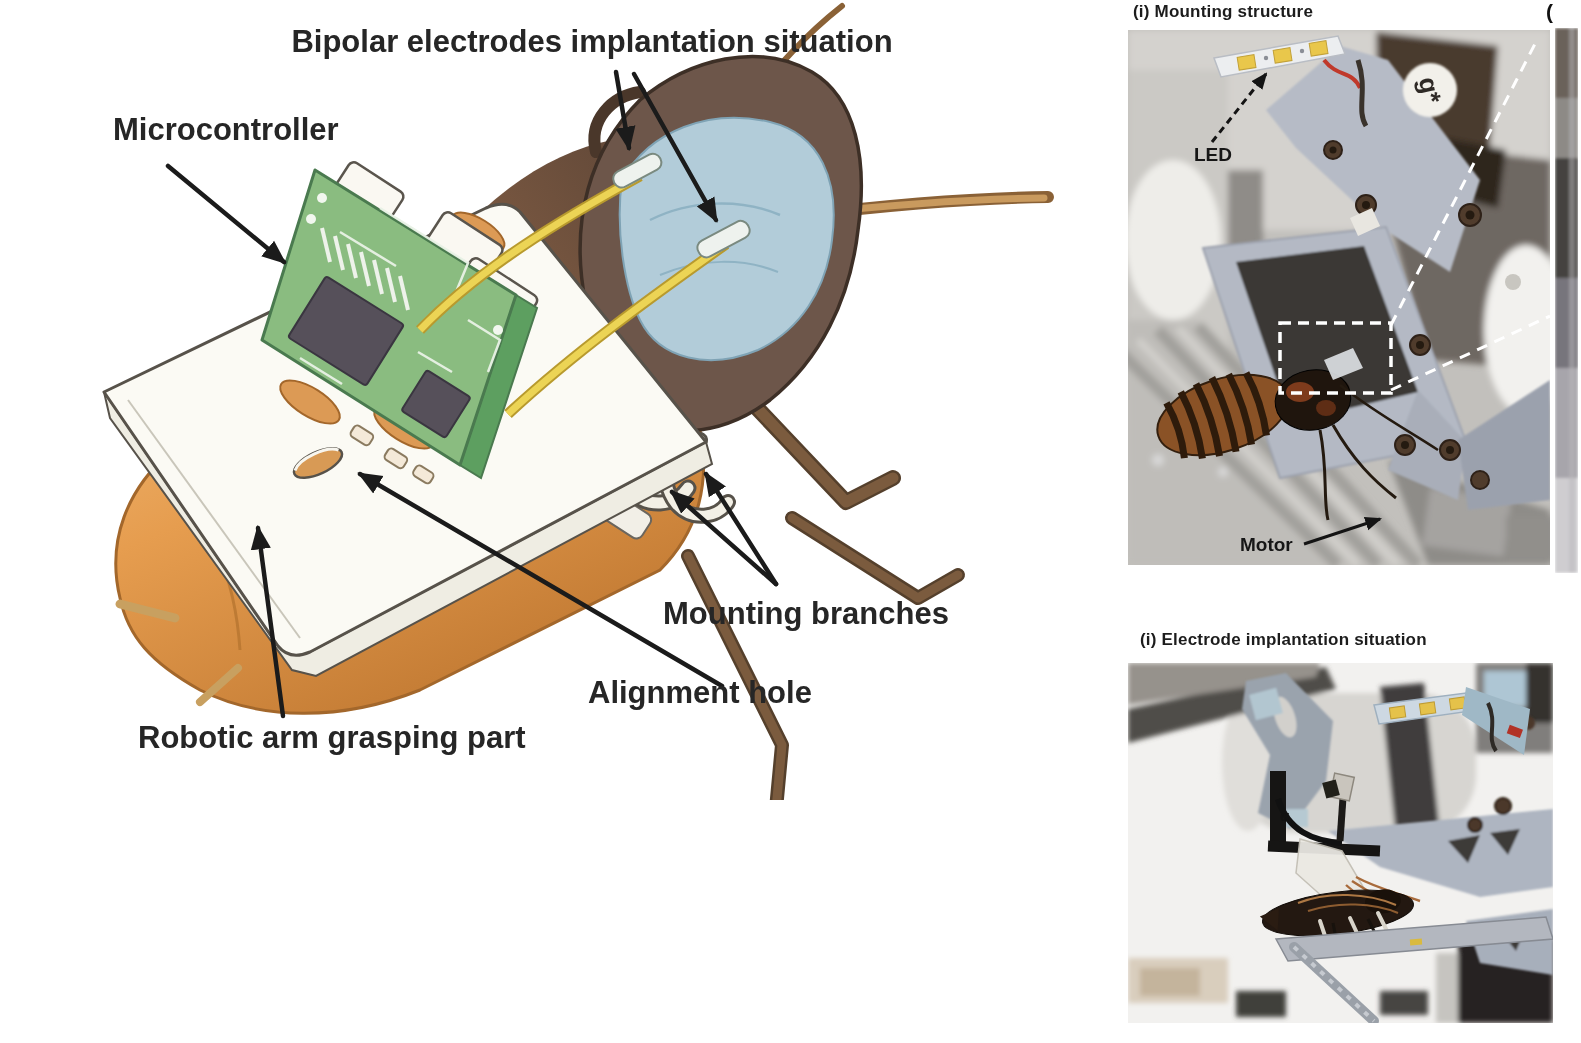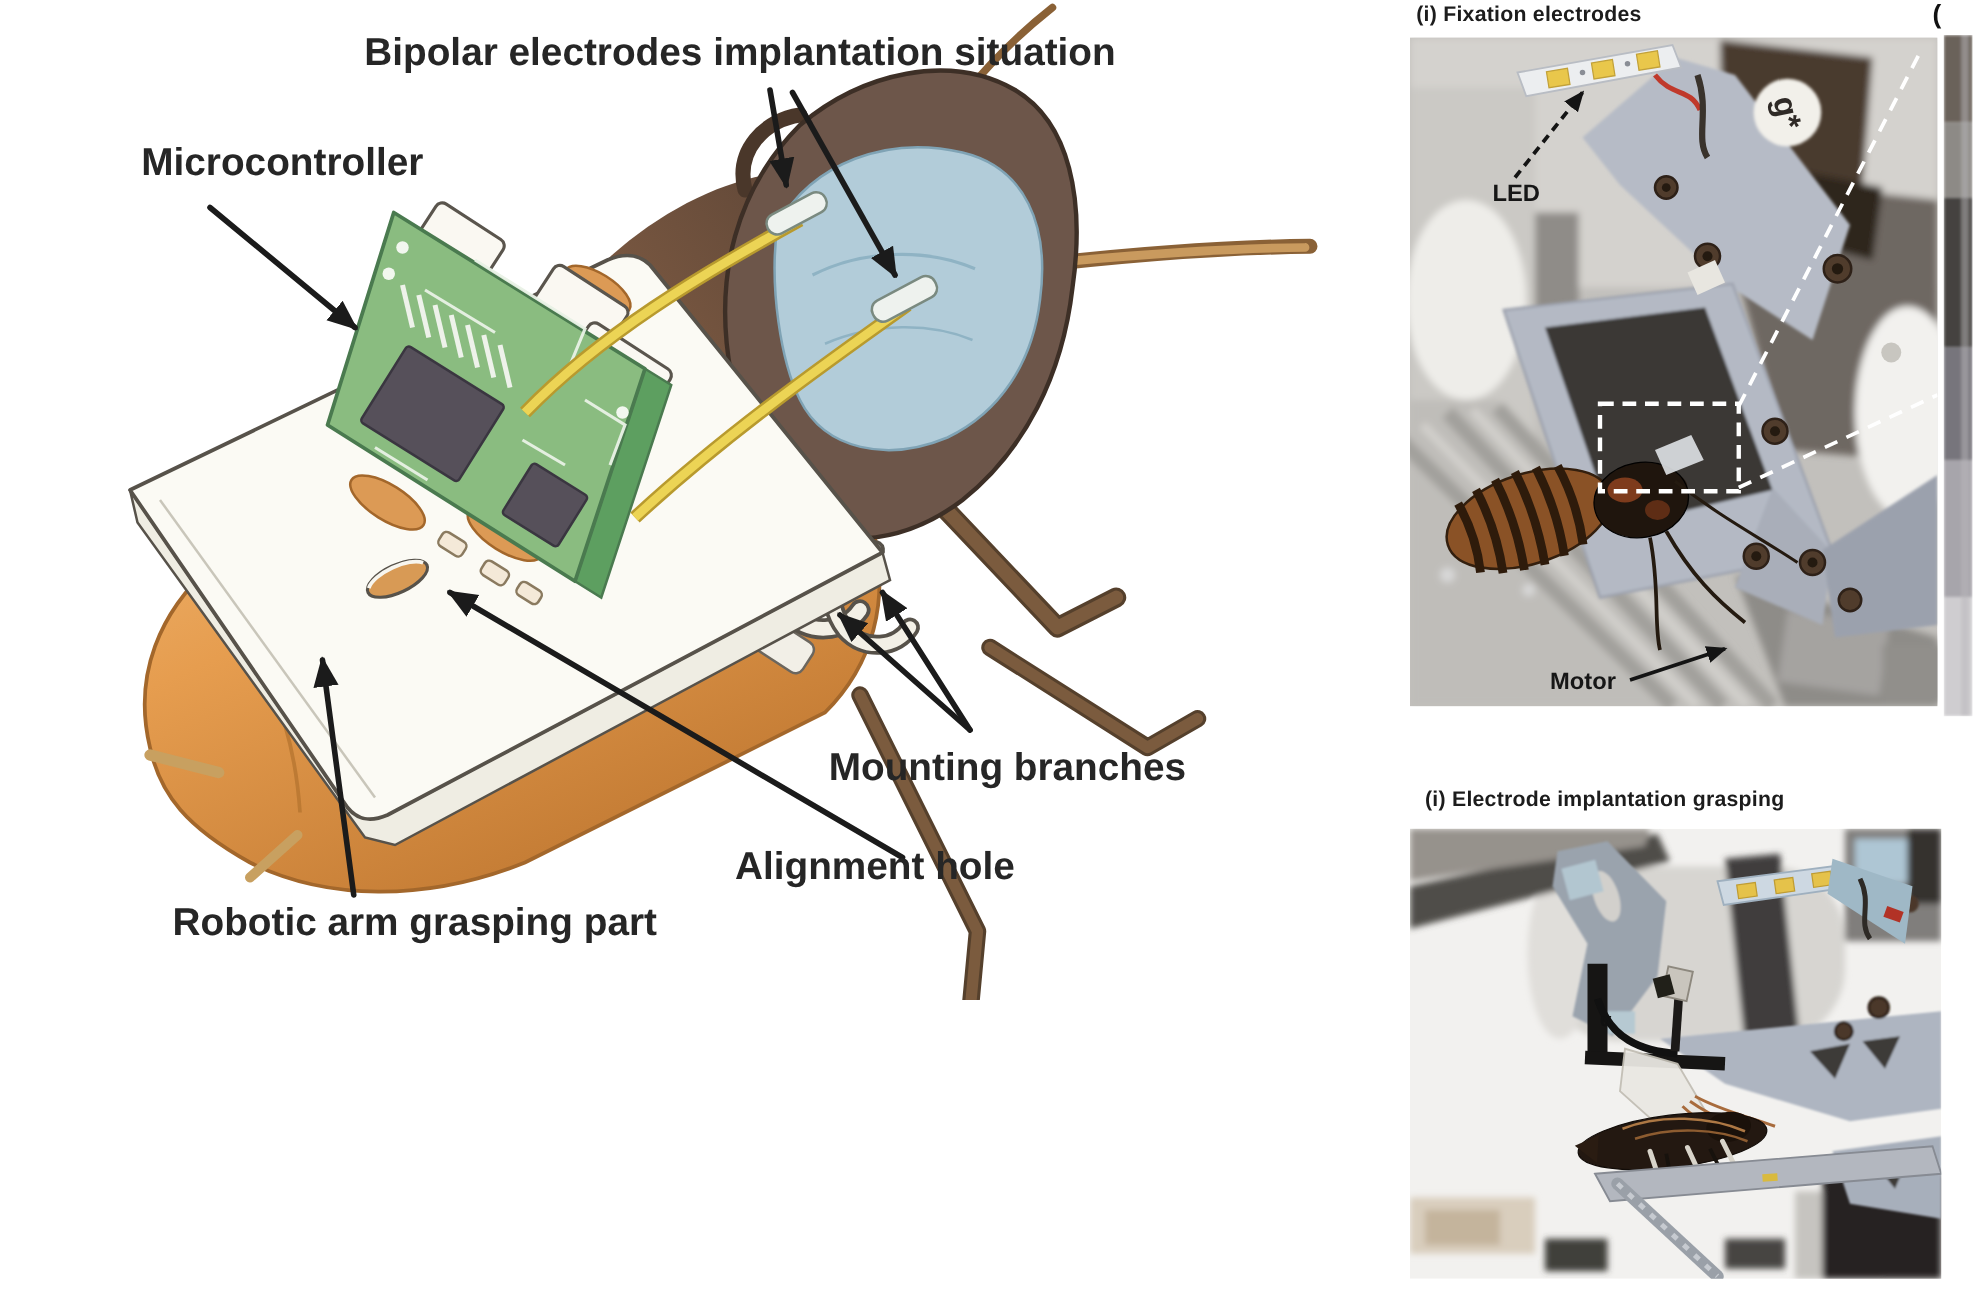--- a/index.html
+++ b/index.html
@@ -186,21 +186,21 @@
 
     <g fill="#262626" font-weight="600">
       <text x="592" y="52" font-size="31" text-anchor="middle">Bipolar electrodes implantation situation</text>
       <text x="113" y="140" font-size="31">Microcontroller</text>
       <text x="663" y="624" font-size="31">Mounting branches</text>
       <text x="588" y="703" font-size="31">Alignment hole</text>
       <text x="138" y="748" font-size="31">Robotic arm grasping part</text>
     </g>
   </svg>
 
-  <div class="abs panel-title" style="left:1133px;top:2px">(i) Fixation electrodes</div>
+  <div class="abs panel-title" style="left:1133px;top:2px">(i) Mounting structure</div>
 
   <svg class="abs" style="left:1128px;top:30px" width="422" height="535" viewBox="0 0 422 535">
     <defs>
       <marker id="ah2" viewBox="0 0 12 10" refX="10.5" refY="5" markerWidth="5.6" markerHeight="5" orient="auto" markerUnits="strokeWidth">
           <path d="M0,0L12,5L0,10Z" fill="#141414"></path>
         </marker>
       <filter id="b3">
           <feGaussianBlur stdDeviation="3"></feGaussianBlur>
         </filter>
       <filter id="b1">
@@ -308,21 +308,21 @@
         <rect y="70" width="23" height="60" fill="#8d8a86"></rect>
       <rect y="130" width="23" height="120" fill="#45423f"></rect>
         <rect y="250" width="23" height="90" fill="#77757b"></rect>
       <rect y="340" width="23" height="110" fill="#a7a5ab"></rect>
         <rect y="450" width="23" height="95" fill="#cfcdd0"></rect>
       <rect x="14" width="6" height="545" fill="#b9b7bb" opacity="0.5"></rect>
     </g>
   </svg>
 
   <div class="abs panel-title" style="left:1140px;top:630px">
-    <span class="idx">(i)</span><span> Electrode implantation grasping</span>
+    <span class="idx">(i)</span><span> Electrode implantation situation</span>
   </div>
 
   <svg class="abs" style="left:1128px;top:663px" width="425" height="360" viewBox="0 0 425 360">
     <filter id="b25">
         <feGaussianBlur stdDeviation="2.5"></feGaussianBlur>
       </filter>
     <filter id="b08">
         <feGaussianBlur stdDeviation="0.8"></feGaussianBlur>
       </filter>
     <rect width="425" height="360" fill="#f2f1ef"></rect>

